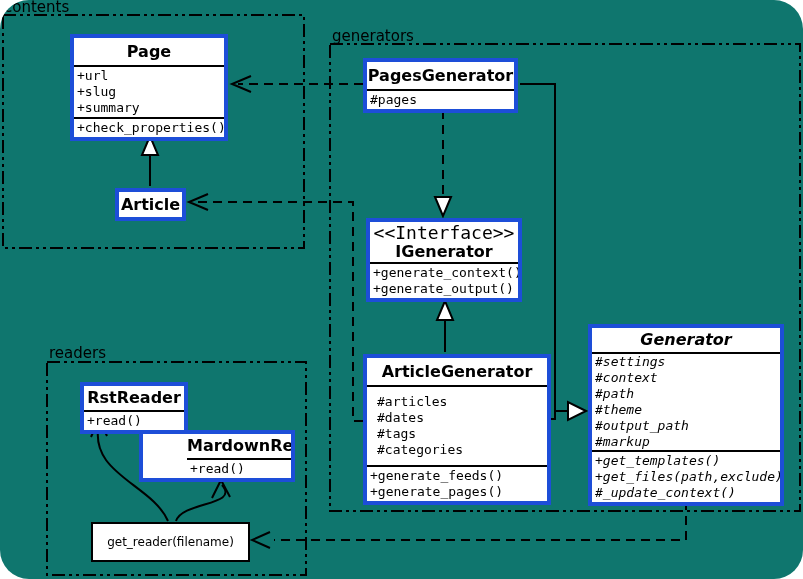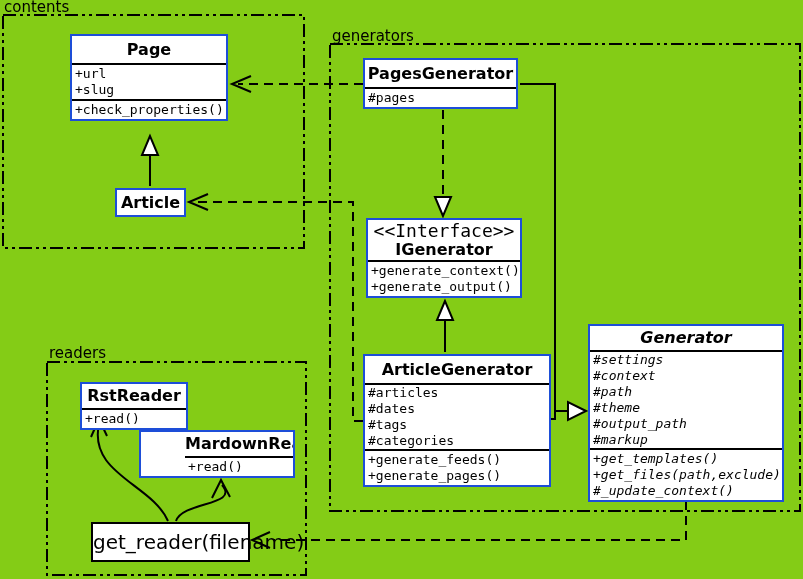--- a/index.html
+++ b/index.html
@@ -1,34 +1,35 @@
 <!DOCTYPE html>
 <html><head>
 <meta charset="utf-8">
 <style>
   html, body { margin: 0; padding: 0; background: #ffffff; }
   #diagram {
     position: relative;
     width: 803px; height: 579px;
-    background: #84cc16;
+    background: #0f766e;
     font-family: "DejaVu Sans", sans-serif;
     color: #000;
     overflow: hidden;
+    border-radius: 29px;
   }
   #wires { position: absolute; left: 0; top: 0; z-index: 1; }
   .pkg-label {
     position: absolute; z-index: 2;
     font-size: 15px; line-height: 15px; color: #000;
     background: transparent; padding: 0 2px;
   }
   .uml-class {
     position: absolute; z-index: 3;
     box-sizing: border-box;
     background: #ffffff;
-    border: 2px solid #1d4ed8;
+    border: 4px solid #1d4ed8;
   }
   .uml-title {
     font-weight: bold; font-size: 16px; text-align: center;
     line-height: 27px; white-space: nowrap; overflow: hidden;
   }
   .uml-stereo {
     font-family: "DejaVu Sans Mono", monospace;
     font-size: 18px; line-height: 16px; text-align: center;
     padding-top: 3px; white-space: nowrap;
   }
@@ -37,21 +38,21 @@
     padding: 1px 0;
   }
   .member {
     font-family: "DejaVu Sans Mono", monospace;
     font-size: 13px; line-height: 16px;
     padding: 0 3px; white-space: nowrap; overflow: hidden;
   }
   .plain-box {
     position: absolute; z-index: 3; box-sizing: border-box;
     background: #fff; border: 2px solid #000;
-    font-size: 20px; text-align: center;
+    font-size: 12px; text-align: center;
   }
 </style>
 </head>
 <body>
 
 <div id="diagram">
 
   <svg id="wires" width="803" height="579" viewBox="0 0 803 579">
 
     <g stroke="#000" stroke-width="2" fill="none" stroke-dasharray="13 4 3 4 3 4">
@@ -109,20 +110,21 @@
 
   <div class="pkg-label" style="left:2px;top:0px;">contents</div>
   <div class="pkg-label" style="left:330px;top:29px;">generators</div>
   <div class="pkg-label" style="left:47px;top:346px;">readers</div>
 
   <div class="uml-class" style="left:70px;top:34px;width:158px;">
     <div class="uml-title">Page</div>
     <div class="uml-comp">
       <div class="member">+url</div>
       <div class="member">+slug</div>
+      <div class="member">+summary</div>
     </div>
     <div class="uml-comp">
       <div class="member">+check_properties()</div>
     </div>
   </div>
 
   <div class="uml-class" style="left:115px;top:188px;width:71px;">
     <div class="uml-title" style="line-height:25px;">Article</div>
   </div>
 
@@ -139,21 +141,21 @@
       <div class="uml-title" style="line-height:21px;">IGenerator</div>
     </div>
     <div class="uml-comp">
       <div class="member">+generate_context()</div>
       <div class="member">+generate_output()</div>
     </div>
   </div>
 
   <div class="uml-class" style="left:363px;top:354px;width:188px;">
     <div class="uml-title">ArticleGenerator</div>
-    <div class="uml-comp" style="padding:0;">
+    <div class="uml-comp" style="padding:7px;">
       <div class="member">#articles</div>
       <div class="member">#dates</div>
       <div class="member">#tags</div>
       <div class="member">#categories</div>
     </div>
     <div class="uml-comp">
       <div class="member">+generate_feeds()</div>
       <div class="member">+generate_pages()</div>
     </div>
   </div>

